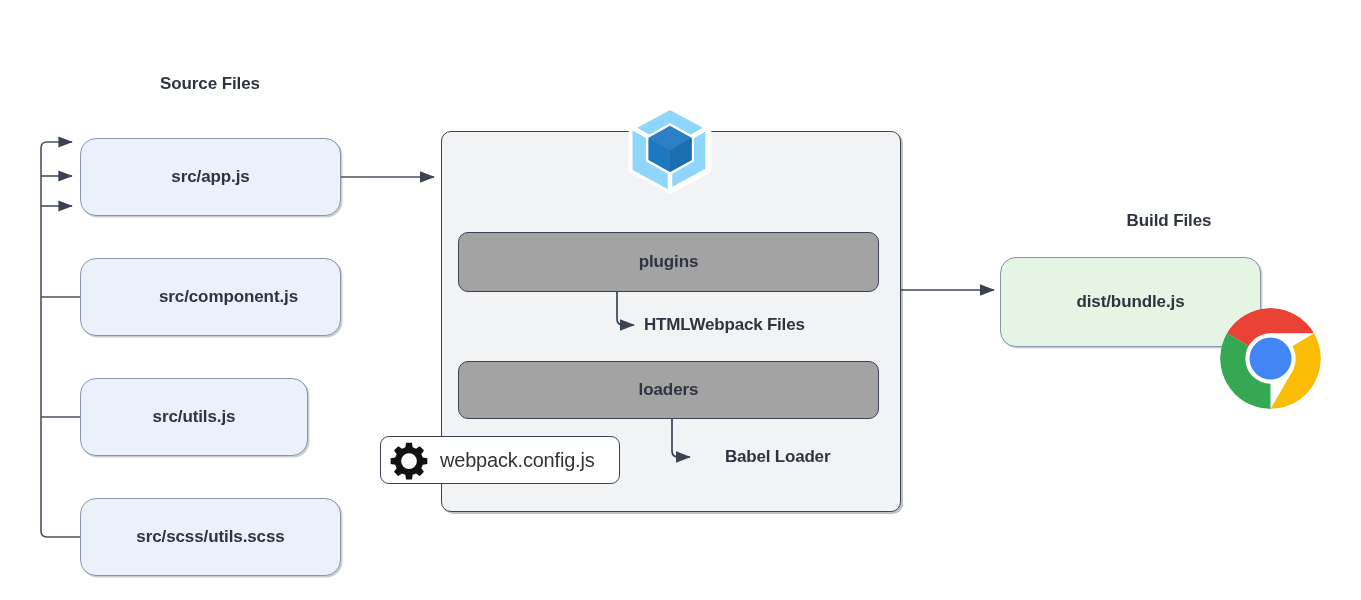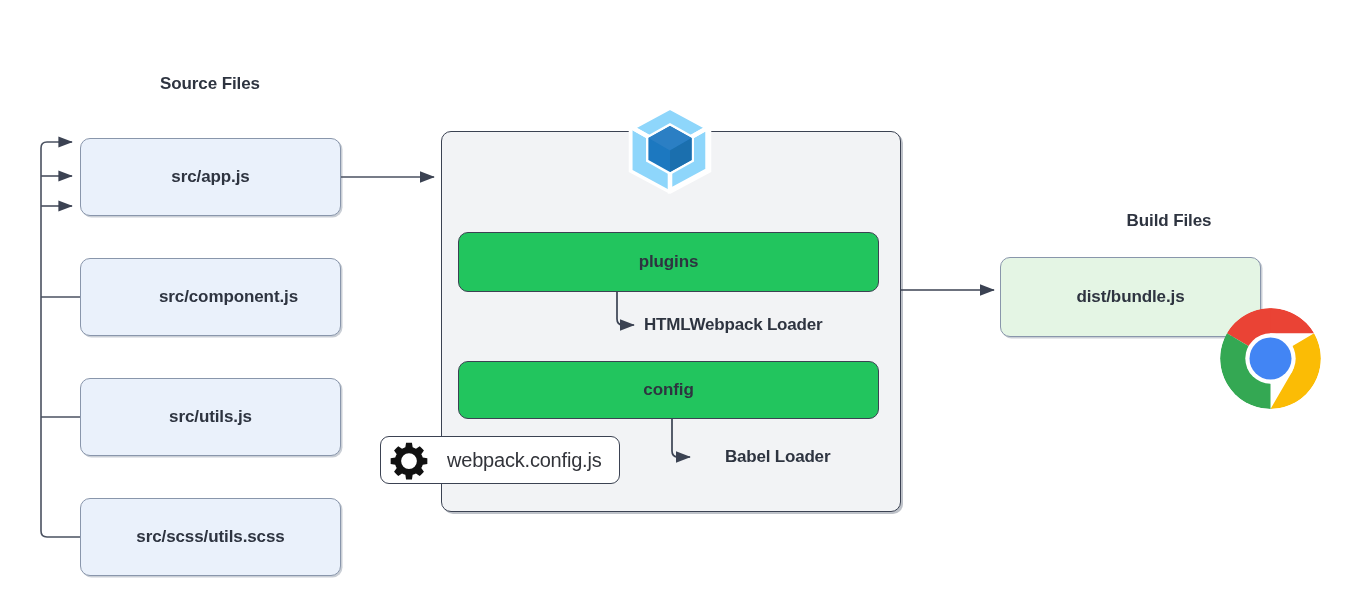--- a/index.html
+++ b/index.html
@@ -30,39 +30,39 @@
     white-space: nowrap;
     text-align: center;
   }
 
   
   .node {
     box-sizing: border-box;
     display: flex;
     align-items: center;
     justify-content: center;
-    border-radius: 10px;
+    border-radius: 16px;
     font-size: 17px;
     font-weight: bold;
     color: #2e3440;
     letter-spacing: -0.1px;
     white-space: nowrap;
   }
   .node.source {
     background: #eaf1fb;
     border: 1.5px solid #8996ab;
     box-shadow: 1.5px 1.5px 0 rgba(80,95,120,0.30);
   }
   .node.build {
     background: #e4f5e4;
     border: 1.5px solid #8996ab;
     box-shadow: 1.5px 1.5px 0 rgba(80,95,120,0.30);
   }
   .node.inner {
-    background: #22c55e;
+    background: #a3a3a3;
     border: 1.5px solid #3b4252;
     border-radius: 10px;
   }
 
   
   .webpack-container {
     box-sizing: border-box;
     background: #f2f3f5;
     border: 1.5px solid #3b4252;
     border-radius: 10px;
@@ -71,21 +71,21 @@
 
   
   .config-chip {
     box-sizing: border-box;
     background: #ffffff;
     border: 1.5px solid #3b4252;
     border-radius: 9px;
     display: flex;
     align-items: center;
     padding-left: 6px;
-    gap: 16px;
+    gap: 9px;
     z-index: 6;
   }
   .config-chip .label {
     font-size: 20px;
     font-weight: normal;
     color: #32343a;
     letter-spacing: -0.2px;
     white-space: nowrap;
   }
 
@@ -142,21 +142,21 @@
   <div class="abs section-title" style="left:143px; top:56px; width:134px;">Source Files</div>
 
   <div class="abs node source" style="left:80px; top:120px; width:261px; height:78px;">
     <span>src/app.js</span>
   </div>
 
   <div class="abs node source" style="left:80px; top:240px; width:261px; height:78px;padding-left:36px;">
     <span>src/component.js</span>
   </div>
 
-  <div class="abs node source" style="left:80px; top:360px; width:261px; height:78px;">
+  <div class="abs node source" style="left:80px; top:360px; width:228px; height:78px;">
     <span>src/utils.js</span>
   </div>
 
   <div class="abs node source" style="left:80px; top:480px; width:261px; height:78px;">
     <span>src/scss/utils.scss</span>
   </div>
 
   <div class="abs webpack-container" style="left:441px; top:113px; width:460px; height:381px; z-index:1;"></div>
 
   <div class="abs" style="left:622px; top:83px; width:96px; height:96px; z-index:5;">
@@ -170,40 +170,40 @@
       <polygon points="100,52 145,77 145,123 100,148 55,123 55,77" fill="#1c78c0"></polygon>
       <polygon points="100,52 145,77 100,103 55,77" fill="#2b7fc4"></polygon>
       <polygon points="100,103 145,77 145,123 100,148" fill="#1b6fae"></polygon>
     </svg>
   </div>
 
   <div class="abs node inner" style="left:458px; top:214px; width:421px; height:60px; z-index:3;">
     <span>plugins</span>
   </div>
 
-  <div class="abs leaf-label" style="left:644px; top:297px; z-index:3;">HTMLWebpack Loader</div>
+  <div class="abs leaf-label" style="left:644px; top:297px; z-index:3;">HTMLWebpack Files</div>
 
   <div class="abs node inner" style="left:458px; top:343px; width:421px; height:58px; z-index:3;">
-    <span>config</span>
+    <span>loaders</span>
   </div>
 
   <div class="abs leaf-label" style="left:725px; top:429px; z-index:3;">Babel Loader</div>
 
   <div class="abs config-chip" style="left:380px; top:418px; width:240px; height:48px;">
     <span style="display:flex;">
       <svg class="logo-svg" viewBox="0 0 48 48" width="44" height="44" xmlns="http://www.w3.org/2000/svg">
         <path fill="#111111" d="M24,5.2 L27.2,5.2 L28.0,10.2 C29.3,10.6 30.5,11.1 31.6,11.8 L35.7,8.9 L38.0,11.2 L40.3,13.5 L37.4,17.6 C38.1,18.7 38.6,19.9 39.0,21.2 L44.0,22.0 L44.0,25.2 L44.0,28.4 L39.0,29.2 C38.6,30.5 38.1,31.7 37.4,32.8 L40.3,36.9 L38.0,39.2 L35.7,41.5 L31.6,38.6 C30.5,39.3 29.3,39.8 28.0,40.2 L27.2,45.2 L24.0,45.2 L20.8,45.2 L20.0,40.2 C18.7,39.8 17.5,39.3 16.4,38.6 L12.3,41.5 L10.0,39.2 L7.7,36.9 L10.6,32.8 C9.9,31.7 9.4,30.5 9.0,29.2 L4.0,28.4 L4.0,25.2 L4.0,22.0 L9.0,21.2 C9.4,19.9 9.9,18.7 10.6,17.6 L7.7,13.5 L10.0,11.2 L12.3,8.9 L16.4,11.8 C17.5,11.1 18.7,10.6 20.0,10.2 L20.8,5.2 Z M24,16.6 A8.6,8.6 0 1,0 24,33.8 A8.6,8.6 0 1,0 24,16.6 Z"></path>
       </svg>
     </span>
     <span class="label">webpack.config.js</span>
   </div>
 
   <div class="abs section-title" style="left:1102px; top:193px; width:134px;">Build Files</div>
 
-  <div class="abs node build" style="left:1000px; top:239px; width:261px; height:80px; z-index:3;">
+  <div class="abs node build" style="left:1000px; top:239px; width:261px; height:90px; z-index:3;">
     <span>dist/bundle.js</span>
   </div>
 
   <div class="abs" style="left:1218px; top:288px; width:105px; height:105px; z-index:7;">
     <svg class="logo-svg" viewBox="0 0 200 200" width="105" height="105" xmlns="http://www.w3.org/2000/svg">
       <clipPath id="chromeClip">
           <circle cx="100" cy="100" r="96"></circle>
         </clipPath>
       <g clip-path="url(#chromeClip)">
 

